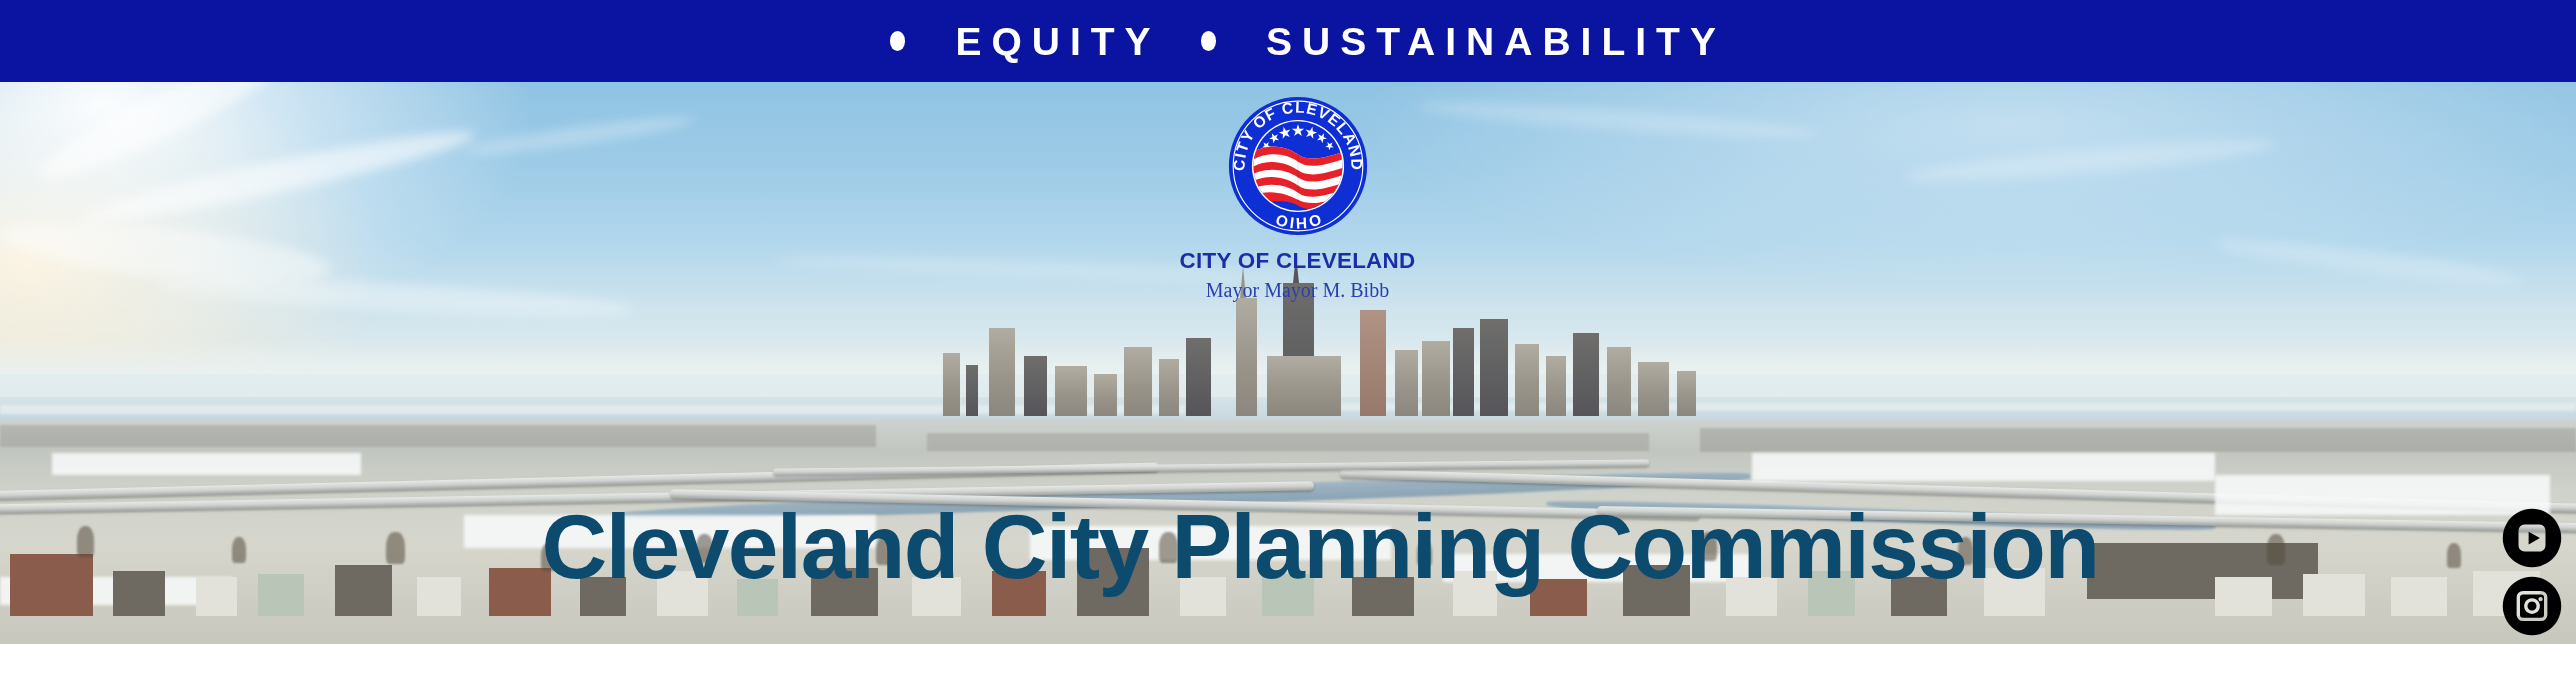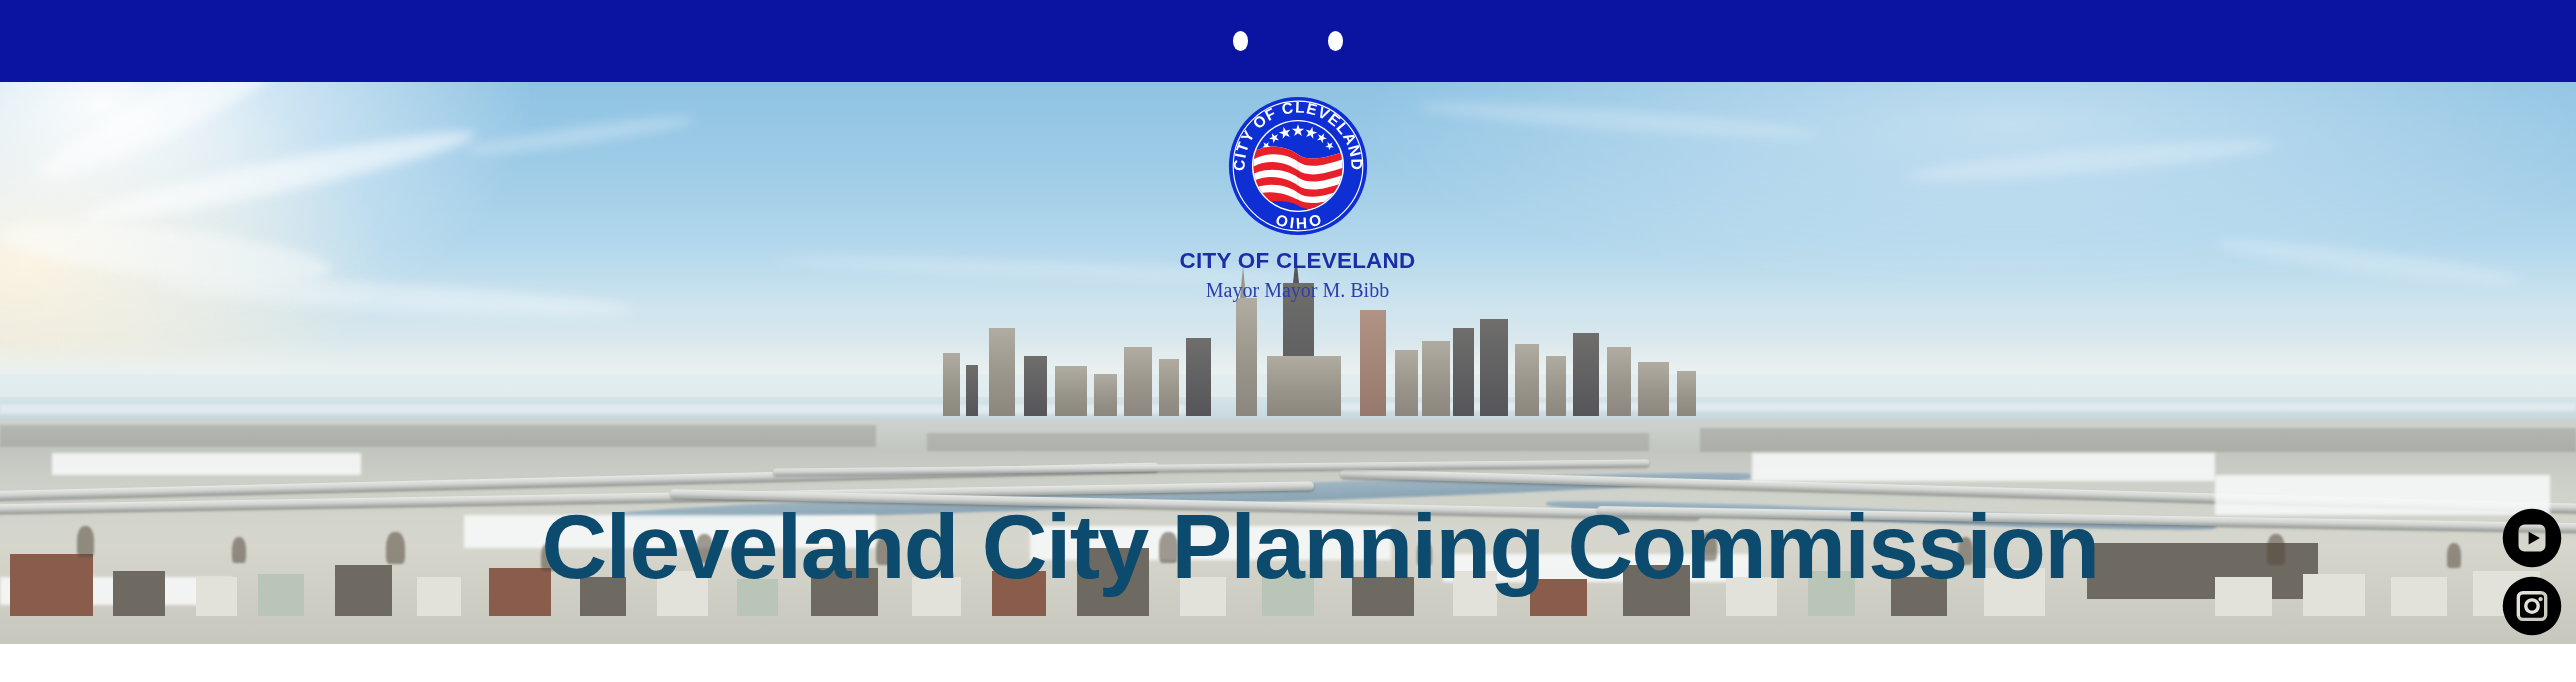--- a/index.html
+++ b/index.html
@@ -239,21 +239,23 @@
   
 </style>
 </head>
 <body>
 
 <div id="page">
 
   <div id="slogan-bar">
     <div id="slogan-inner">
       <span class="slogan-dot"></span>
+      <span class="slogan-word">EQUITY</span>
       <span class="slogan-dot"></span>
+      <span class="slogan-word">SUSTAINABILITY</span>
     </div>
   </div>
 
   <div id="hero">
     <div id="hero-photo">
 
       <div class="sky"></div>
 
       <div class="cirrus" style="left:1%;top:2%;width:278px;height:43px;transform:rotate(-26deg);"></div>
       <div class="cirrus" style="left:3%;top:14%;width:402px;height:31px;transform:rotate(-12deg);"></div>

